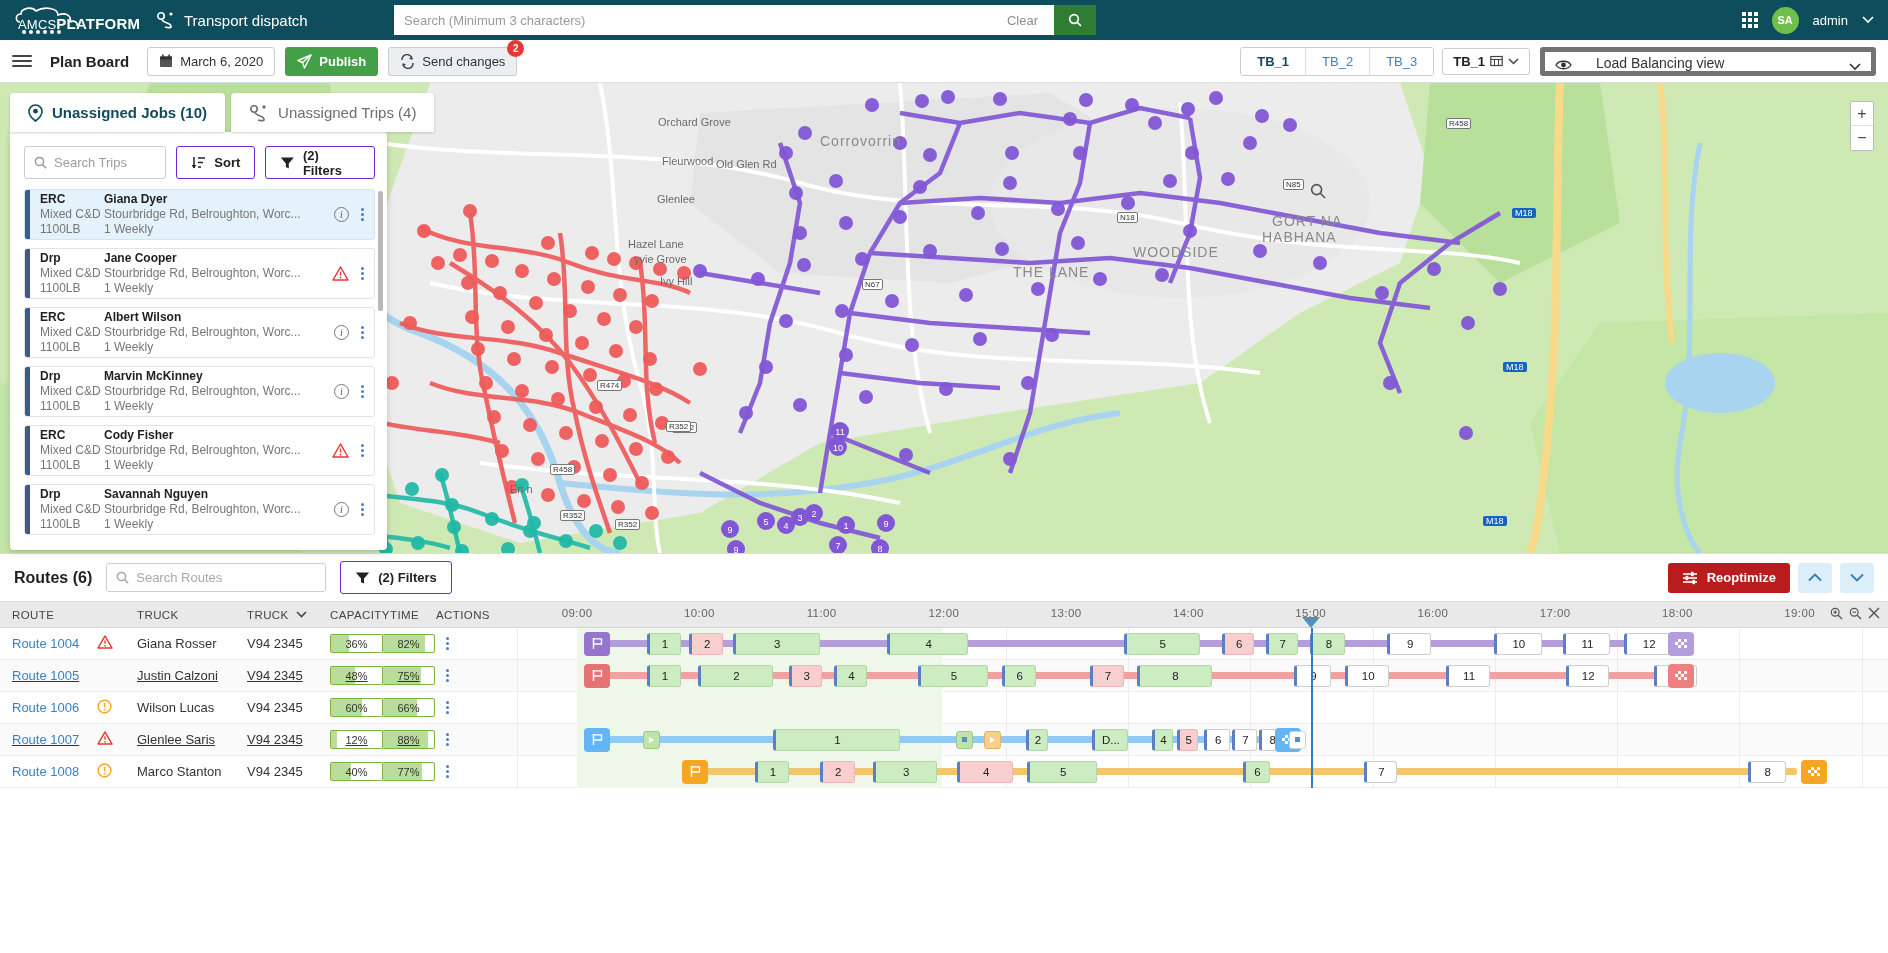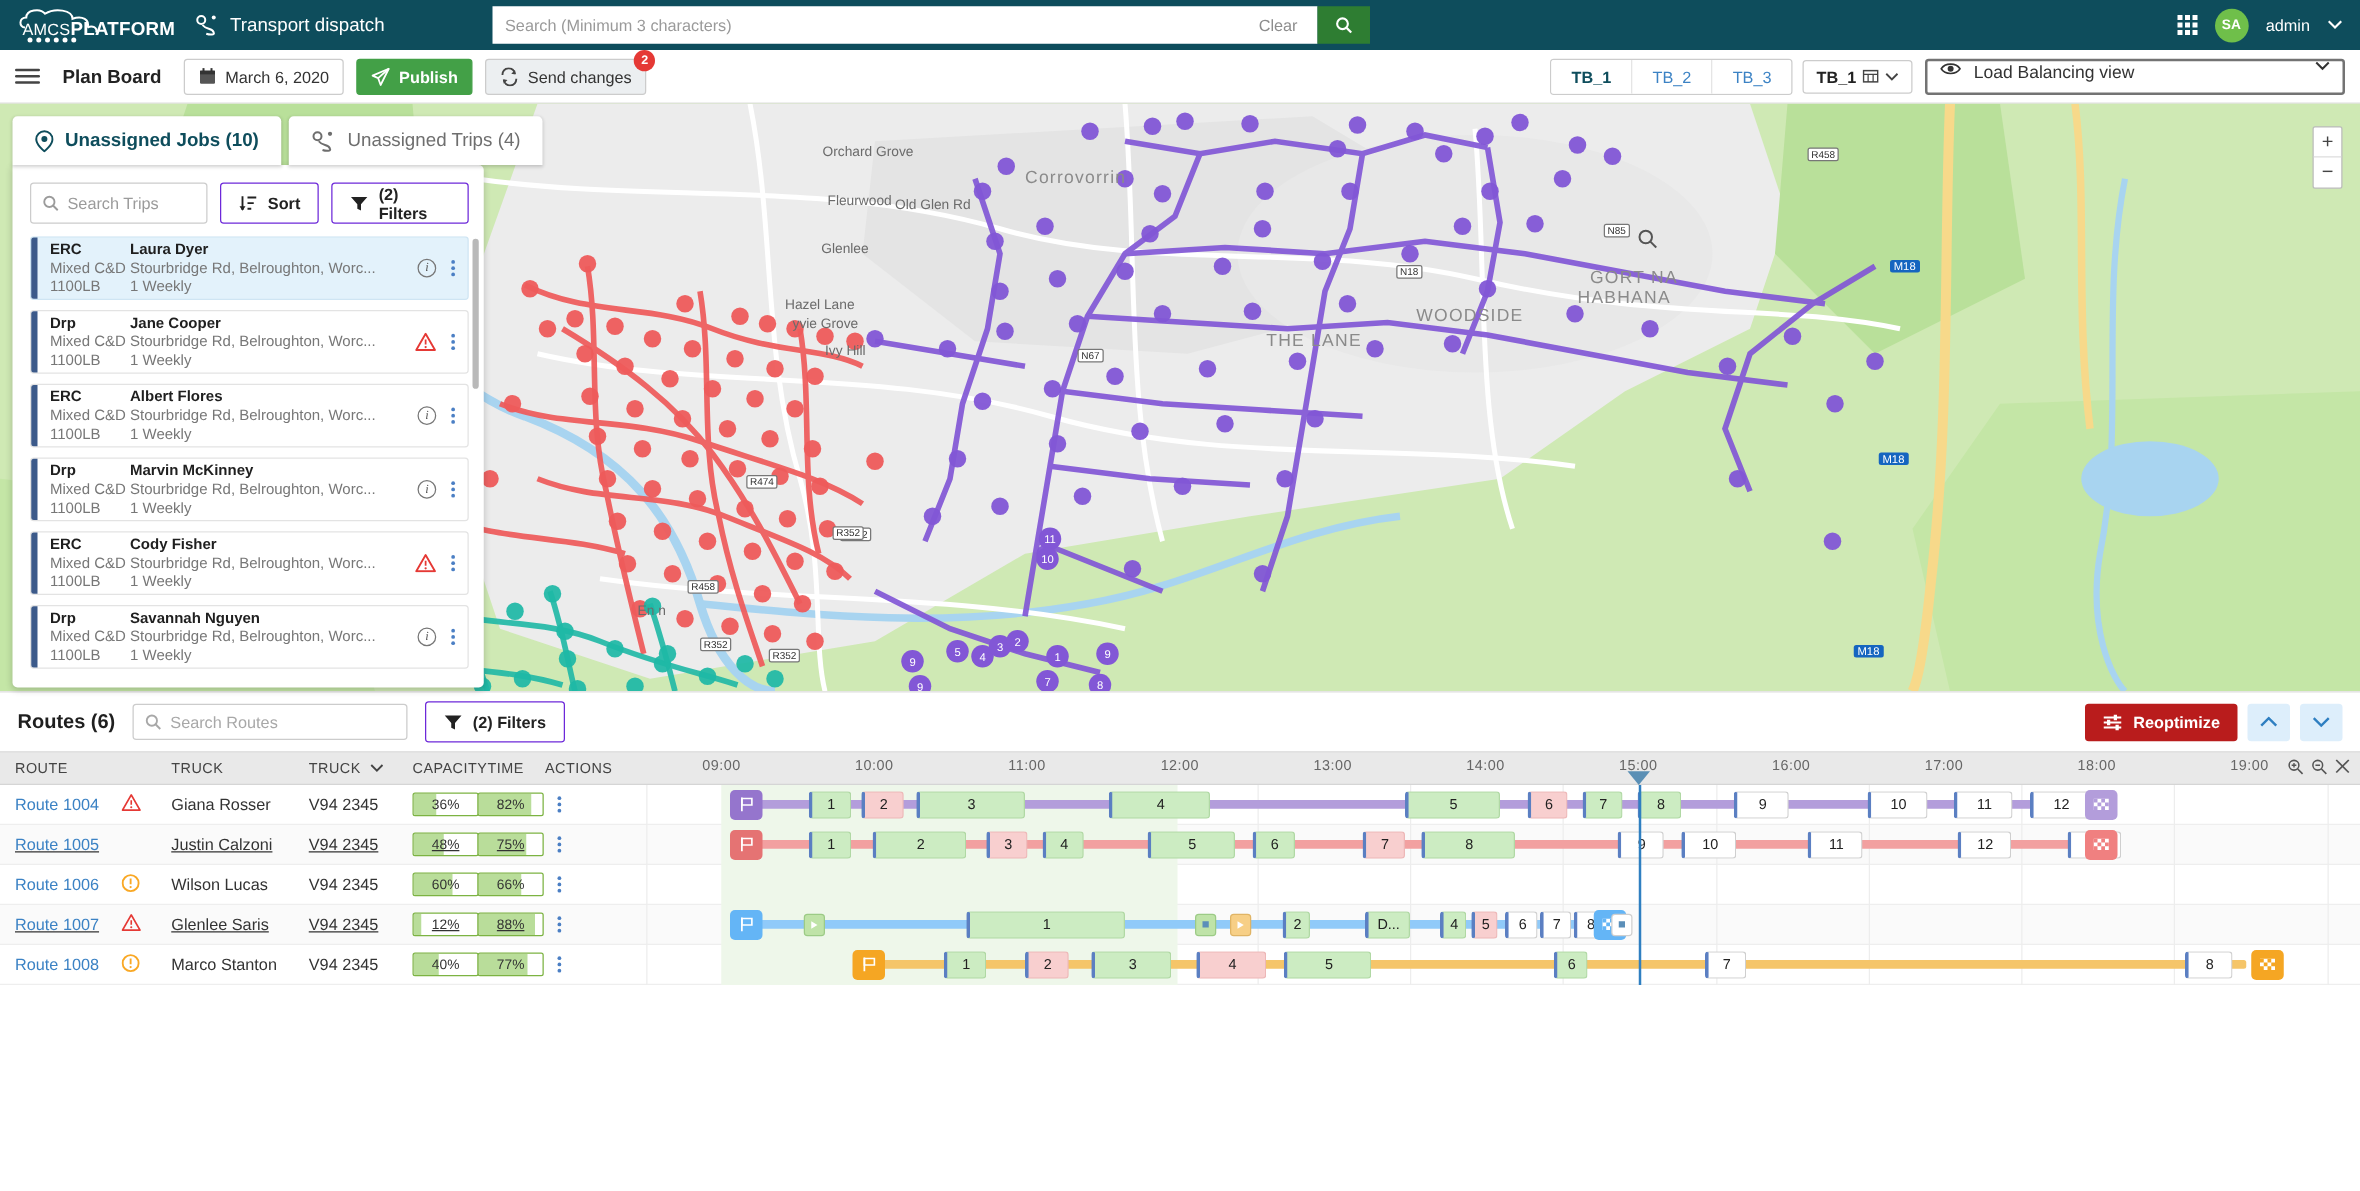--- a/index.html
+++ b/index.html
@@ -66,22 +66,22 @@
   }
   #subright { margin-left:auto; display:flex; align-items:center; gap:0;}
   .tbgroup { display:flex; border:1px solid #ccc; border-radius:3px; overflow:hidden; margin-right:8px;}
   .tbtab { padding:0 16px;height:27px;display:flex;align-items:center;font-size:13px;color:#3b82c4;
            background:#fff;border-right:1px solid #ddd;cursor:pointer;}
   .tbtab.active { color:#0e4d5c; font-weight:bold;}
   .tbtab:last-child{border-right:none;}
   .tbsel { display:flex;align-items:center;gap:5px;padding:0 10px;height:27px;border:1px solid #ccc;
            border-radius:3px;font-weight:bold;font-size:13px;color:#222;margin-right:10px;cursor:pointer;background:#fff;}
   #viewsel {
-    width:336px;height:29px;border:2px solid #737373;border-radius:3px;display:flex;align-items:flex-start;
-    gap:10px;padding:0 10px;font-size:14px;cursor:pointer;background:#fff;
+    width:336px;height:29px;border:5px solid #737373;border-radius:3px;display:flex;align-items:flex-end;
+    gap:24px;padding:0 10px;font-size:14px;cursor:pointer;background:#fff;
   }
   
   #map { position:absolute; left:0; top:83px; width:1888px; height:470px; overflow:hidden;
          background:#c6e5a8; }
   #map .landmass { position:absolute; left:0; top:0; width:100%; height:100%; }
   .maplabel { position:absolute; font-size:11px; color:#6b6b6b; font-family:"Liberation Sans",sans-serif;}
   .maplabel.big { font-size:14px; color:#8a8a8a; letter-spacing:1px;}
   .roadshield {
     position:absolute;background:#fff;border:1px solid #777;border-radius:2px;font-size:8px;
     padding:0 2px;color:#333;
@@ -708,21 +708,21 @@
   <div id="joblist">
     <div id="jobscroll"></div>
   <div class="job sel">
         <div class="stripe"></div>
         <div class="c1">
           <div class="l1">ERC</div>
           <div class="l2">Mixed C&amp;D</div>
           <div class="l3">1100LB</div>
         </div>
         <div class="c2">
-          <div class="l1">Laura Dyer</div>
+          <div class="l1">Giana Dyer</div>
           <div class="l2">Stourbridge Rd, Belroughton, Worc...</div>
           <div class="l3">1 Weekly</div>
         </div>
         <div class="icons">
           <span class="info-c">i</span>
           <div class="dots-h">
             <i></i>
             <i></i>
             <i></i>
           </div>
@@ -754,21 +754,21 @@
         </div>
       </div>
       <div class="job">
         <div class="stripe"></div>
         <div class="c1">
           <div class="l1">ERC</div>
           <div class="l2">Mixed C&amp;D</div>
           <div class="l3">1100LB</div>
         </div>
         <div class="c2">
-          <div class="l1">Albert Flores</div>
+          <div class="l1">Albert Wilson</div>
           <div class="l2">Stourbridge Rd, Belroughton, Worc...</div>
           <div class="l3">1 Weekly</div>
         </div>
         <div class="icons">
           <span class="info-c">i</span>
           <div class="dots-h">
             <i></i>
             <i></i>
             <i></i>
           </div>

